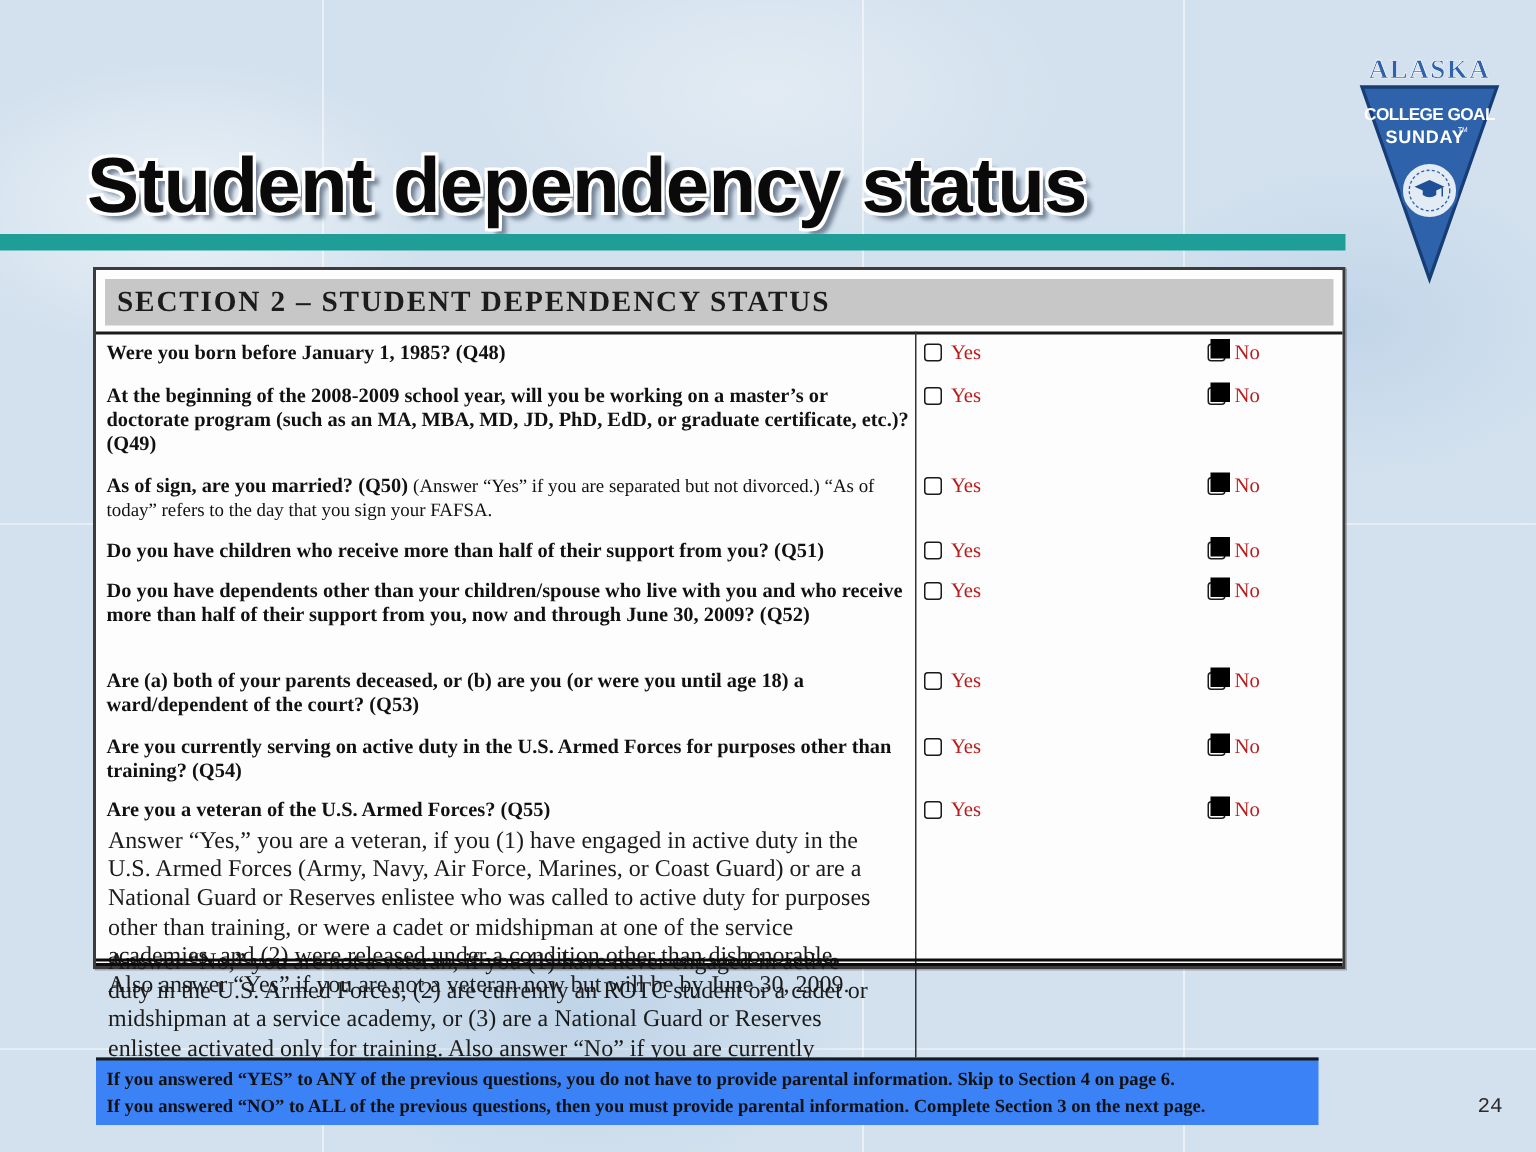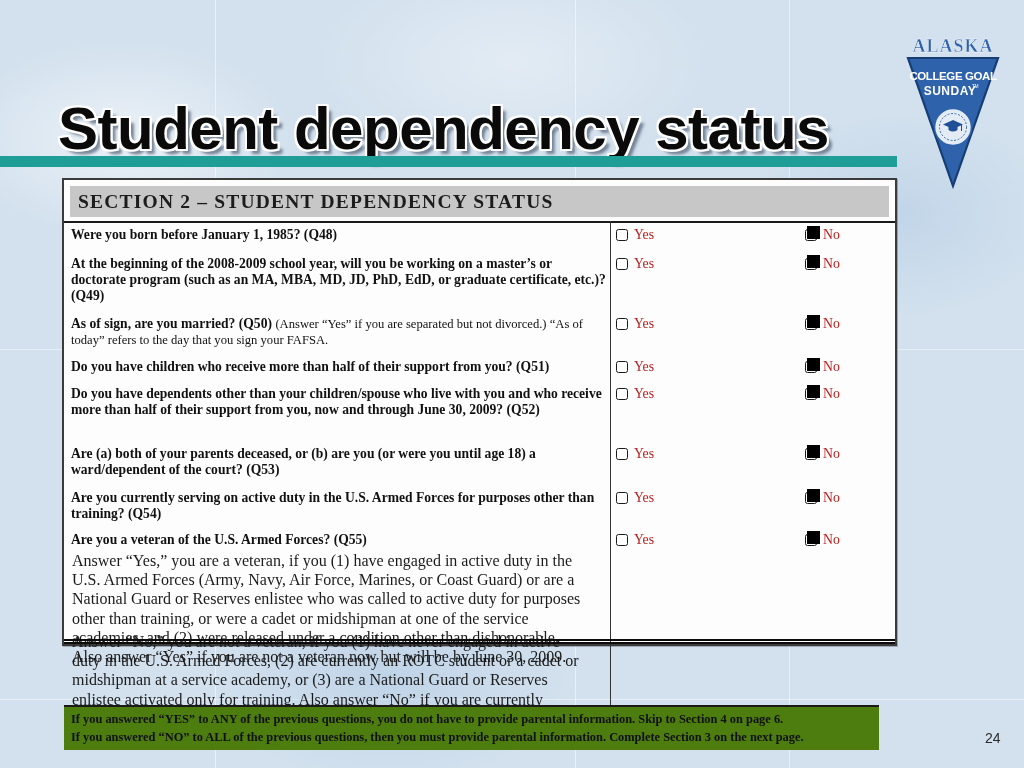--- a/index.html
+++ b/index.html
@@ -15,21 +15,21 @@
       radial-gradient(ellipse 280px 170px at 38% 88%, rgba(168,196,224,0.45), transparent 65%),
       radial-gradient(ellipse 240px 160px at 88% 28%, rgba(168,196,224,0.4), transparent 65%),
       radial-gradient(ellipse 300px 160px at 50% 8%, rgba(255,255,255,0.35), transparent 65%),
       linear-gradient(90deg, transparent 0 215px, rgba(255,255,255,0.5) 215px 216px, transparent 216px 575px, rgba(255,255,255,0.5) 575px 576px, transparent 576px 789px, rgba(255,255,255,0.5) 789px 790px, transparent 790px),
       linear-gradient(180deg, transparent 0 349px, rgba(255,255,255,0.45) 349px 350px, transparent 350px 699px, rgba(255,255,255,0.4) 699px 700px, transparent 700px);
   }
 
   .title {
     position:absolute; left:58px; top:94px;
     font-family:"Liberation Sans", sans-serif;
-    font-size:60px; font-weight:700; letter-spacing:-0.5px; color:#0a0a0a;
+    font-size:52px; font-weight:700; letter-spacing:-0.5px; color:#0a0a0a;
     text-shadow:
       -2px -2px 0 #fff, 2px -2px 0 #fff, -2px 2px 0 #fff, 2px 2px 0 #fff,
       0 -2px 0 #fff, 0 2px 0 #fff, -2px 0 0 #fff, 2px 0 0 #fff,
       5px 5px 3px rgba(100,115,135,0.85);
     white-space:nowrap;
   }
 
   .accent-bar { position:absolute; left:0; top:156px; width:897px; height:11px; background:#1e9e97; }
 
   .logo { position:absolute; left:900px; top:34px; width:106px; height:160px; }
@@ -57,33 +57,33 @@
   .cell.yes { left:552px; }
   .cell.no  { left:712px;margin-left:29px; }
   .cb { position:relative; display:inline-block; width:12px; height:12px;
         border:1.7px solid #1a1a1a; border-radius:2.5px; background:#fff; flex:0 0 auto; }
   .cb .fill { position:absolute; left:1px; top:-4px; width:13px; height:13px; background:#000; }
 
   .vet { position:absolute; left:8px; width:516px; font-size:16px; line-height:1.2; color:#1b1b1b; }
 
   .form-footer {
     position:absolute; left:0; right:16px; top:525px; height:45px;
-    background:#4d7c0f; border-top:2px solid #1a1a1a;
+    background:#3b82f6; border-top:2px solid #1a1a1a;
     padding:4px 7px 0 7px;
   }
   .form-footer .fline {
     font-size:12.4px; font-weight:700; line-height:1.45; color:#111;
     white-space:nowrap; overflow:hidden;
   }
   .dbl-rule { position:absolute; left:0; right:0; bottom:0; height:5px;
     border-top:2px solid #0c0c0c; border-bottom:2px solid #0c0c0c; }
 
   .page-number {
     position:absolute; left:985px; top:730px;
-    font-family:Liberation Sans, sans-serif; font-size:14px; color:#2b2b2b;
+    font-family:Liberation Mono, monospace; font-size:14px; color:#2b2b2b;
   }
 </style>
 </head>
 <body>
 
 <div class="slide">
 
   <div class="title">Student dependency status</div>
   <div class="accent-bar"></div>
 

